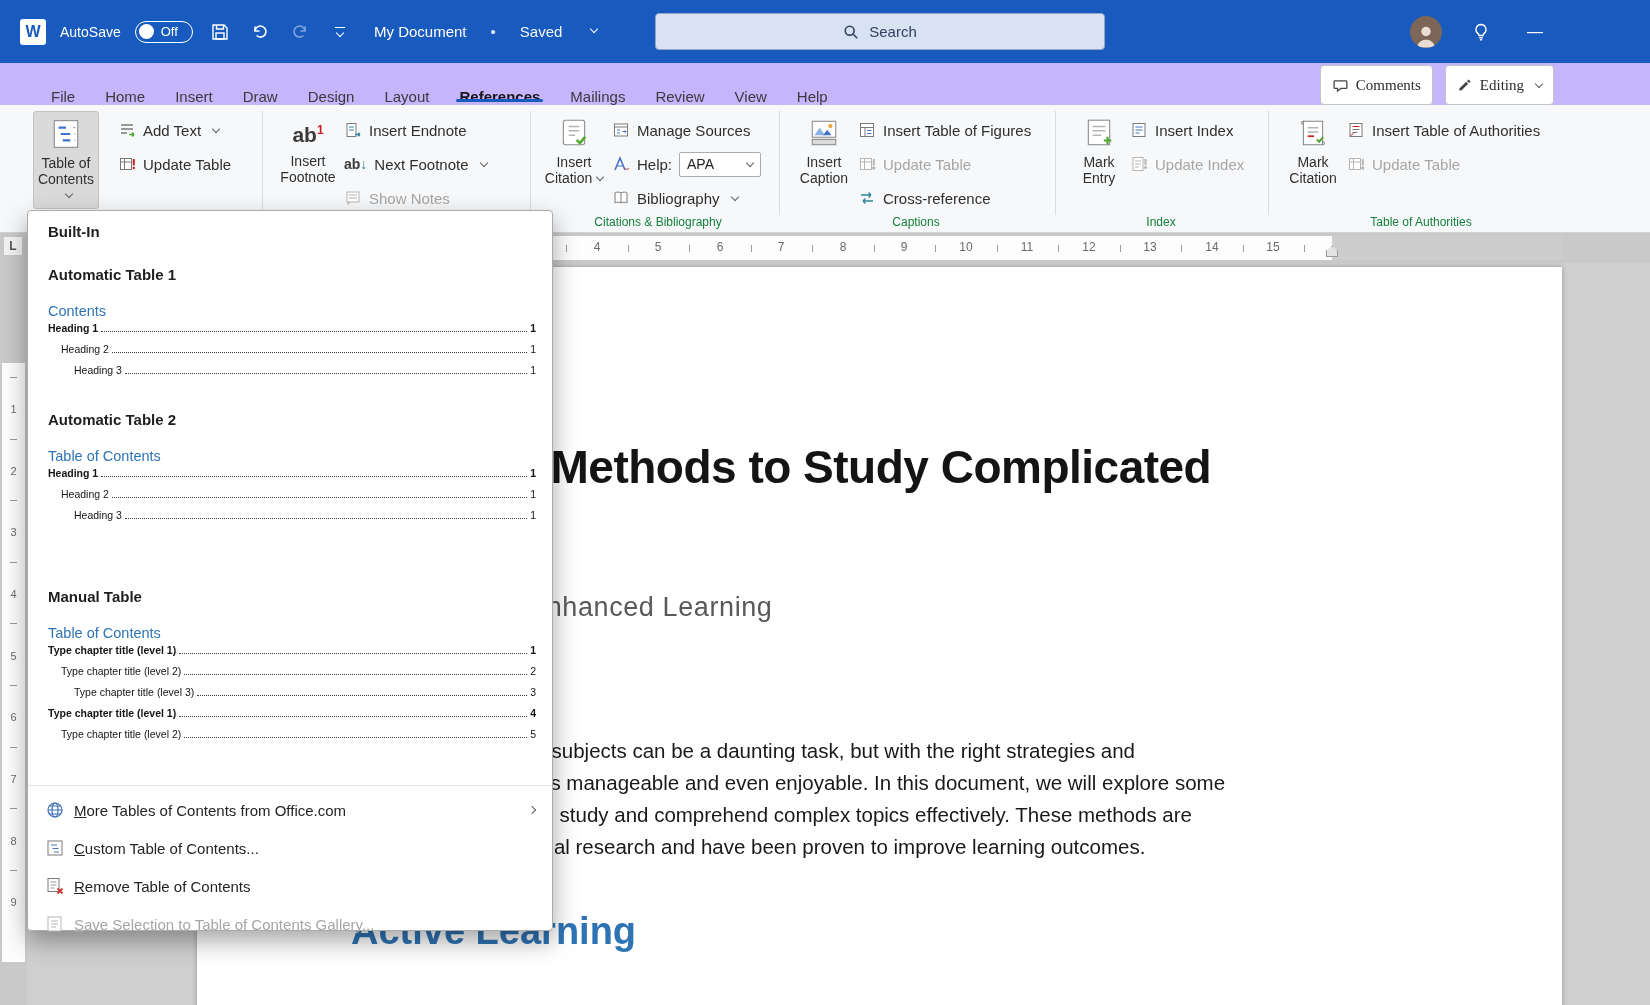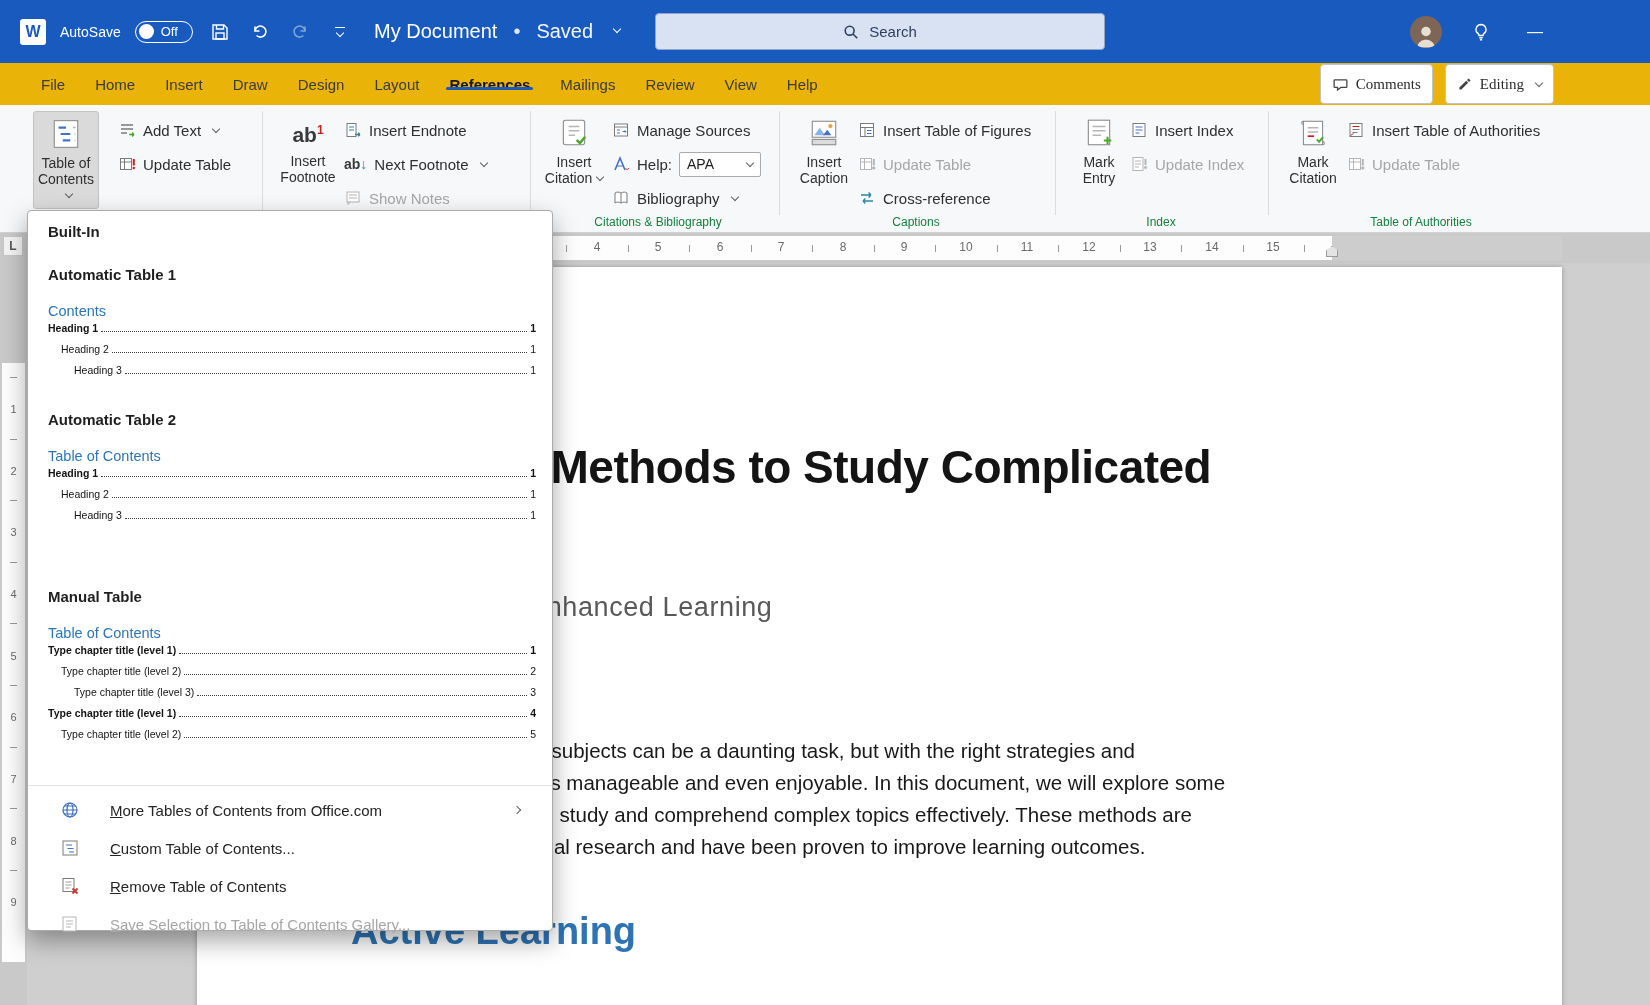--- a/index.html
+++ b/index.html
@@ -12,34 +12,34 @@
   .tb-left { position:absolute; left:20px; top:0; height:63px; display:flex; align-items:center; gap:14px; }
   .wlogo { width:26px; height:26px; background:#fff; color:#185abd; font-weight:bold; font-size:16px; border-radius:3px; display:flex; align-items:center; justify-content:center; }
   .tb-text { font-size:14px; }
   .toggle { width:58px; height:22px; border:1.5px solid #fff; border-radius:11px; display:flex; align-items:center; padding:0 6px 0 3px; gap:7px; }
   .knob { width:15px; height:15px; border-radius:50%; background:#fff; }
   .toggle .state { font-size:13px; }
   .tb-ic { display:flex; align-items:center; justify-content:center; width:26px; height:26px; font-size:19px; }
   .dim { opacity:.45; }
   .qatbar { display:flex; flex-direction:column; align-items:center; gap:2px; }
   .qatbar .bar { width:10px; height:1.5px; background:#fff; }
-  .doc-id { position:absolute; left:374px; top:0; height:63px; display:flex; align-items:center; gap:16px; font-size:20px; }
+  .doc-id { position:absolute; left:374px; top:0; height:63px; display:flex; align-items:center; gap:24px; font-size:15px; }
   .searchbox { position:absolute; left:655px; top:13px; width:450px; height:37px; background:#d9e2f3; border:1px solid #93a6c5; border-radius:4px; display:flex; align-items:center; gap:10px; padding:0 14px; color:#32405e; font-size:15px;justify-content:center; }
   .tb-right { position:absolute; right:0; top:0; height:63px; display:flex; align-items:center; gap:26px; padding-right:100px; }
   .avatar { width:32px; height:32px; border-radius:50%; background:#7d6657; overflow:hidden; display:flex; align-items:flex-end; justify-content:center; }
   .minbtn { font-size:16px; width:30px; text-align:center; }
 
   
   .chev { display:inline-block; width:6px; height:6px; border-right:1.4px solid #5f5f5f; border-bottom:1.4px solid #5f5f5f; }
   .chev.d { transform:rotate(45deg); margin-left:5px; margin-bottom:3px; }
   .chev.r { transform:rotate(-45deg); }
   .chev.w { border-color:#fff; }
 
   
-  .tabrow { position:absolute; left:0; top:63px; width:1650px; height:42px; background:#eab308; display:flex; align-items:center; padding-left:26px; z-index:30; }
+  .tabrow { position:absolute; left:0; top:63px; width:1650px; height:42px; background:#c4b5fd; display:flex; align-items:flex-end; padding-left:36px; z-index:30; }
   .tab { position:relative; display:flex; align-items:center; padding:0 15px; font-size:15px; color:#3b3b3b; cursor:default; }
   .tab.active { color:#161616; font-weight:bold; }
   .tab.active::after { content:""; position:absolute; left:12px; right:12px; bottom:3px; height:3px; background:#185abd; border-radius:2px; }
   .tr-right { margin-left:auto; display:flex; align-items:center; gap:12px; padding-right:96px; }
   .trbtn { display:flex; align-items:center; gap:7px; height:40px; padding:0 11px; background:#fff; border:1px solid #c3c3c3; border-radius:4px; font-size:15px; color:#2b2b2b;font-family:Liberation Serif, serif; }
 
   
   .ribbon { position:absolute; left:0; top:105px; width:1650px; height:128px; background:#f7f8fa; border-bottom:1px solid #d2d2d2; z-index:20; }
   .vdiv { position:absolute; top:6px; height:104px; width:1px; background:#dcdcdc; }
   .grouplabel { position:absolute; top:110px; font-size:12px; color:#15803d; text-align:center; }
@@ -85,21 +85,21 @@
   .g-item { margin-top:0; }
   .g-item:first-of-type .g-name { margin-top:14px; }
   .g-title { font-size:14.5px; color:#2e74b5; padding-left:4px; margin-top:20px; margin-bottom:3px; }
   .g1 .g-name, .g2 .g-name { margin-top:26px; }
   .toc-e { display:flex; align-items:baseline; height:21px; font-size:10.5px; color:#141414; padding-left:4px; }
   .toc-e.b { font-weight:bold; }
   .toc-e.i1 { padding-left:17px; }
   .toc-e.i2 { padding-left:30px; }
   .toc-e .lead { flex:1; border-bottom:1.6px dotted #3c3c3c; margin:0 3px 4px 3px; }
   .m-sep { height:1px; background:#e3e3e3; margin:6px 0 5px; }
-  .mi { display:flex; align-items:center; gap:30px; height:38px; padding:0 32px; font-size:15px; color:#242424; }
+  .mi { display:flex; align-items:center; gap:9px; height:38px; padding:0 17px; font-size:15px; color:#242424; }
   .mi.dis { color:#a6a6a6; }
   .mi .grow { margin-left:auto; }
   .mi u { text-decoration:underline; }
 </style>
 </head>
 <body>
 
 <div class="app">
 
   <header class="titlebar">

